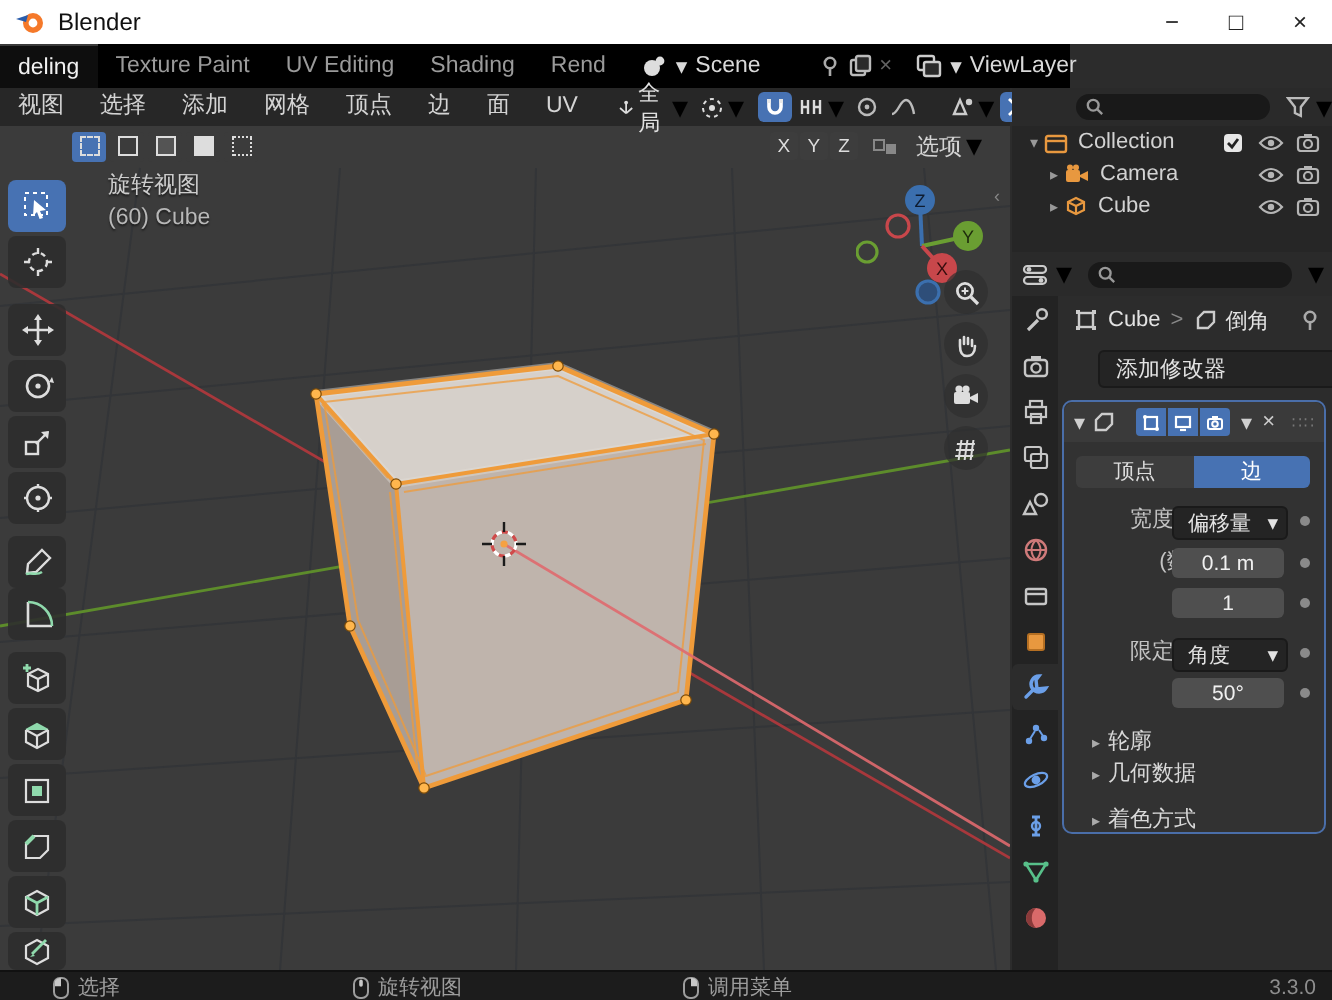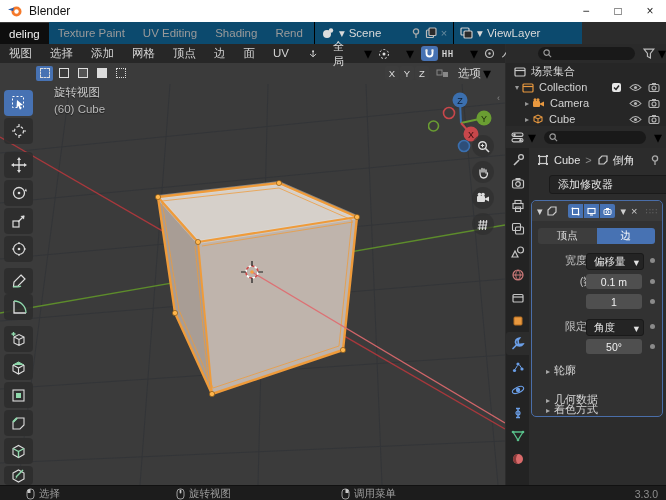--- a/index.html
+++ b/index.html
@@ -7,29 +7,29 @@
        background:#2c2c2c;font-family:"Liberation Sans",sans-serif;
        -webkit-font-smoothing:antialiased}
   .abs{position:absolute}
   .ib{display:flex;align-items:center;justify-content:center}
   svg{display:block}
   
   #titlebar{left:0;top:0;width:666px;height:22px;background:#ffffff;display:flex;align-items:center}
   #titlebar .app{font-size:12px;color:#111;margin-left:6px}
   .winbtn{width:32px;height:22px;color:#222;font-size:12px;cursor:default}
   
-  #topbar{left:0;top:22px;width:582px;height:22px;background:#0c4a6e;display:flex;align-items:stretch;font-size:11.5px;color:#9a9a9a}
+  #topbar{left:0;top:22px;width:535px;height:22px;background:#000000;display:flex;align-items:stretch;font-size:11.5px;color:#9a9a9a}
   .wtab{padding:0 9px;display:flex;align-items:center;white-space:nowrap}
   .wtab.active{background:#0e0e0e;color:#f1f1f1;border-top:1px solid #3a3a3a}
   .idsel{display:flex;align-items:center;color:#d9d9d9;gap:4px;padding:0 4px}
   .dim{opacity:.45}
   
   #vpheader{left:0;top:44px;width:505px;height:19px;background:#272727;display:flex;align-items:center}
   .menu{color:#d4d4d4;font-size:11.5px;padding:0 9px;line-height:19px;white-space:nowrap}
-  .hbtn{height:15px;border-radius:3px;display:flex;align-items:center;padding:0 3px;gap:16px}
+  .hbtn{height:15px;border-radius:3px;display:flex;align-items:center;padding:0 3px;gap:2px}
   .hbtn.blue{background:#4772b3}
   #vprow2{left:36px;top:64px;width:469px;height:18px;display:flex;align-items:center}
   .selmode{width:17px;height:15px;background:#3b3b3b;border-radius:2px;margin-right:2px;display:flex;align-items:center;justify-content:center}
   .selmode.active{background:#4772b3}
   .selmode i{display:block;width:8px;height:8px;border:1px dashed #ddd}
   .selmode.s2 i{border-style:solid}
   .selmode.s3 i{border-style:solid;background:#bbb3}
   .selmode.s4 i{border-style:solid;background:#ddd}
   .selmode.s5 i{border-style:dotted}
   .xyzbtn{width:14px;height:14px;background:#3d3d3d;color:#ddd;font-size:9.5px;border-radius:2px;margin-right:1px}
@@ -412,27 +412,20 @@
         <circle cx="4" cy="4" r="3" fill="none" stroke="#999" stroke-width="1.3"></circle>
         <path d="M6.3 6.3 L9 9" stroke="#999" stroke-width="1.3"></path>
       </svg>
   </div>
   <svg width="12" height="11" viewBox="0 0 12 11" style="margin-left:8px">
       <path d="M1 1 h10 L7.5 5.5 V10 L4.5 8.5 V5.5z" fill="none" stroke="#bbb" stroke-width="1.2"></path>
     </svg>
   <span class="chev" style="margin-left:3px">▾</span>
 </div>
 <div id="outliner" class="abs">
-  <div class="orow" style="padding-left:8px">
-    <svg width="12" height="11" viewBox="0 0 12 11" style="margin-right:5px">
-        <rect x="1" y="2" width="10" height="8" rx="1" fill="none" stroke="#c9c9c9" stroke-width="1.2"></rect>
-        <path d="M1 4.5 h10" stroke="#c9c9c9" stroke-width="1.2"></path>
-      </svg>
-    <span class="lbl">场景集合</span>
-  </div>
   <div class="orow" style="padding-left:6px">
     <span class="tri">▾</span>
     <svg width="12" height="11" viewBox="0 0 12 11" style="margin-right:5px">
         <rect x="1" y="2" width="10" height="8" rx="1" fill="none" stroke="#e8983f" stroke-width="1.2"></rect>
         <path d="M1 4.5 h10" stroke="#e8983f" stroke-width="1.2"></path>
       </svg>
     <span class="lbl">Collection</span>
     <div style="flex:1"></div>
     <svg width="11" height="11" viewBox="0 0 11 11" style="margin-right:7px">
         <rect x="1" y="1" width="9" height="9" rx="2" fill="#e7e7e7"></rect>
@@ -699,21 +692,21 @@
     </div>
     <div class="prow" style="top:138px">
       <span class="plabel" style="right:60px">角度</span>
       <div class="pfield valfield">
           <span>50°</span>
         </div>
       <span class="pdot"></span>
     </div>
 
     <div class="sect" style="top:162px"><span class="tri">▸</span><span>轮廓</span></div>
-    <div class="sect" style="top:191px"><span class="tri">▸</span><span>几何数据</span></div>
+    <div class="sect" style="top:178px"><span class="tri">▸</span><span>几何数据</span></div>
     <div class="sect" style="top:201px"><span class="tri">▸</span><span>着色方式</span></div>
   </div>
 </div>
 
 <div id="statusbar" class="abs">
   <div class="sgroup" style="margin-left:26px">
     <svg width="9" height="12" viewBox="0 0 9 12">
         <rect x="1" y="1" width="7" height="10" rx="3" fill="none" stroke="#9d9d9d" stroke-width="1"></rect>
         <path d="M1.5 2.5 a3 3 0 0 1 3 -1.4 v4 h-3z" fill="#c9c9c9"></path>
       </svg>

